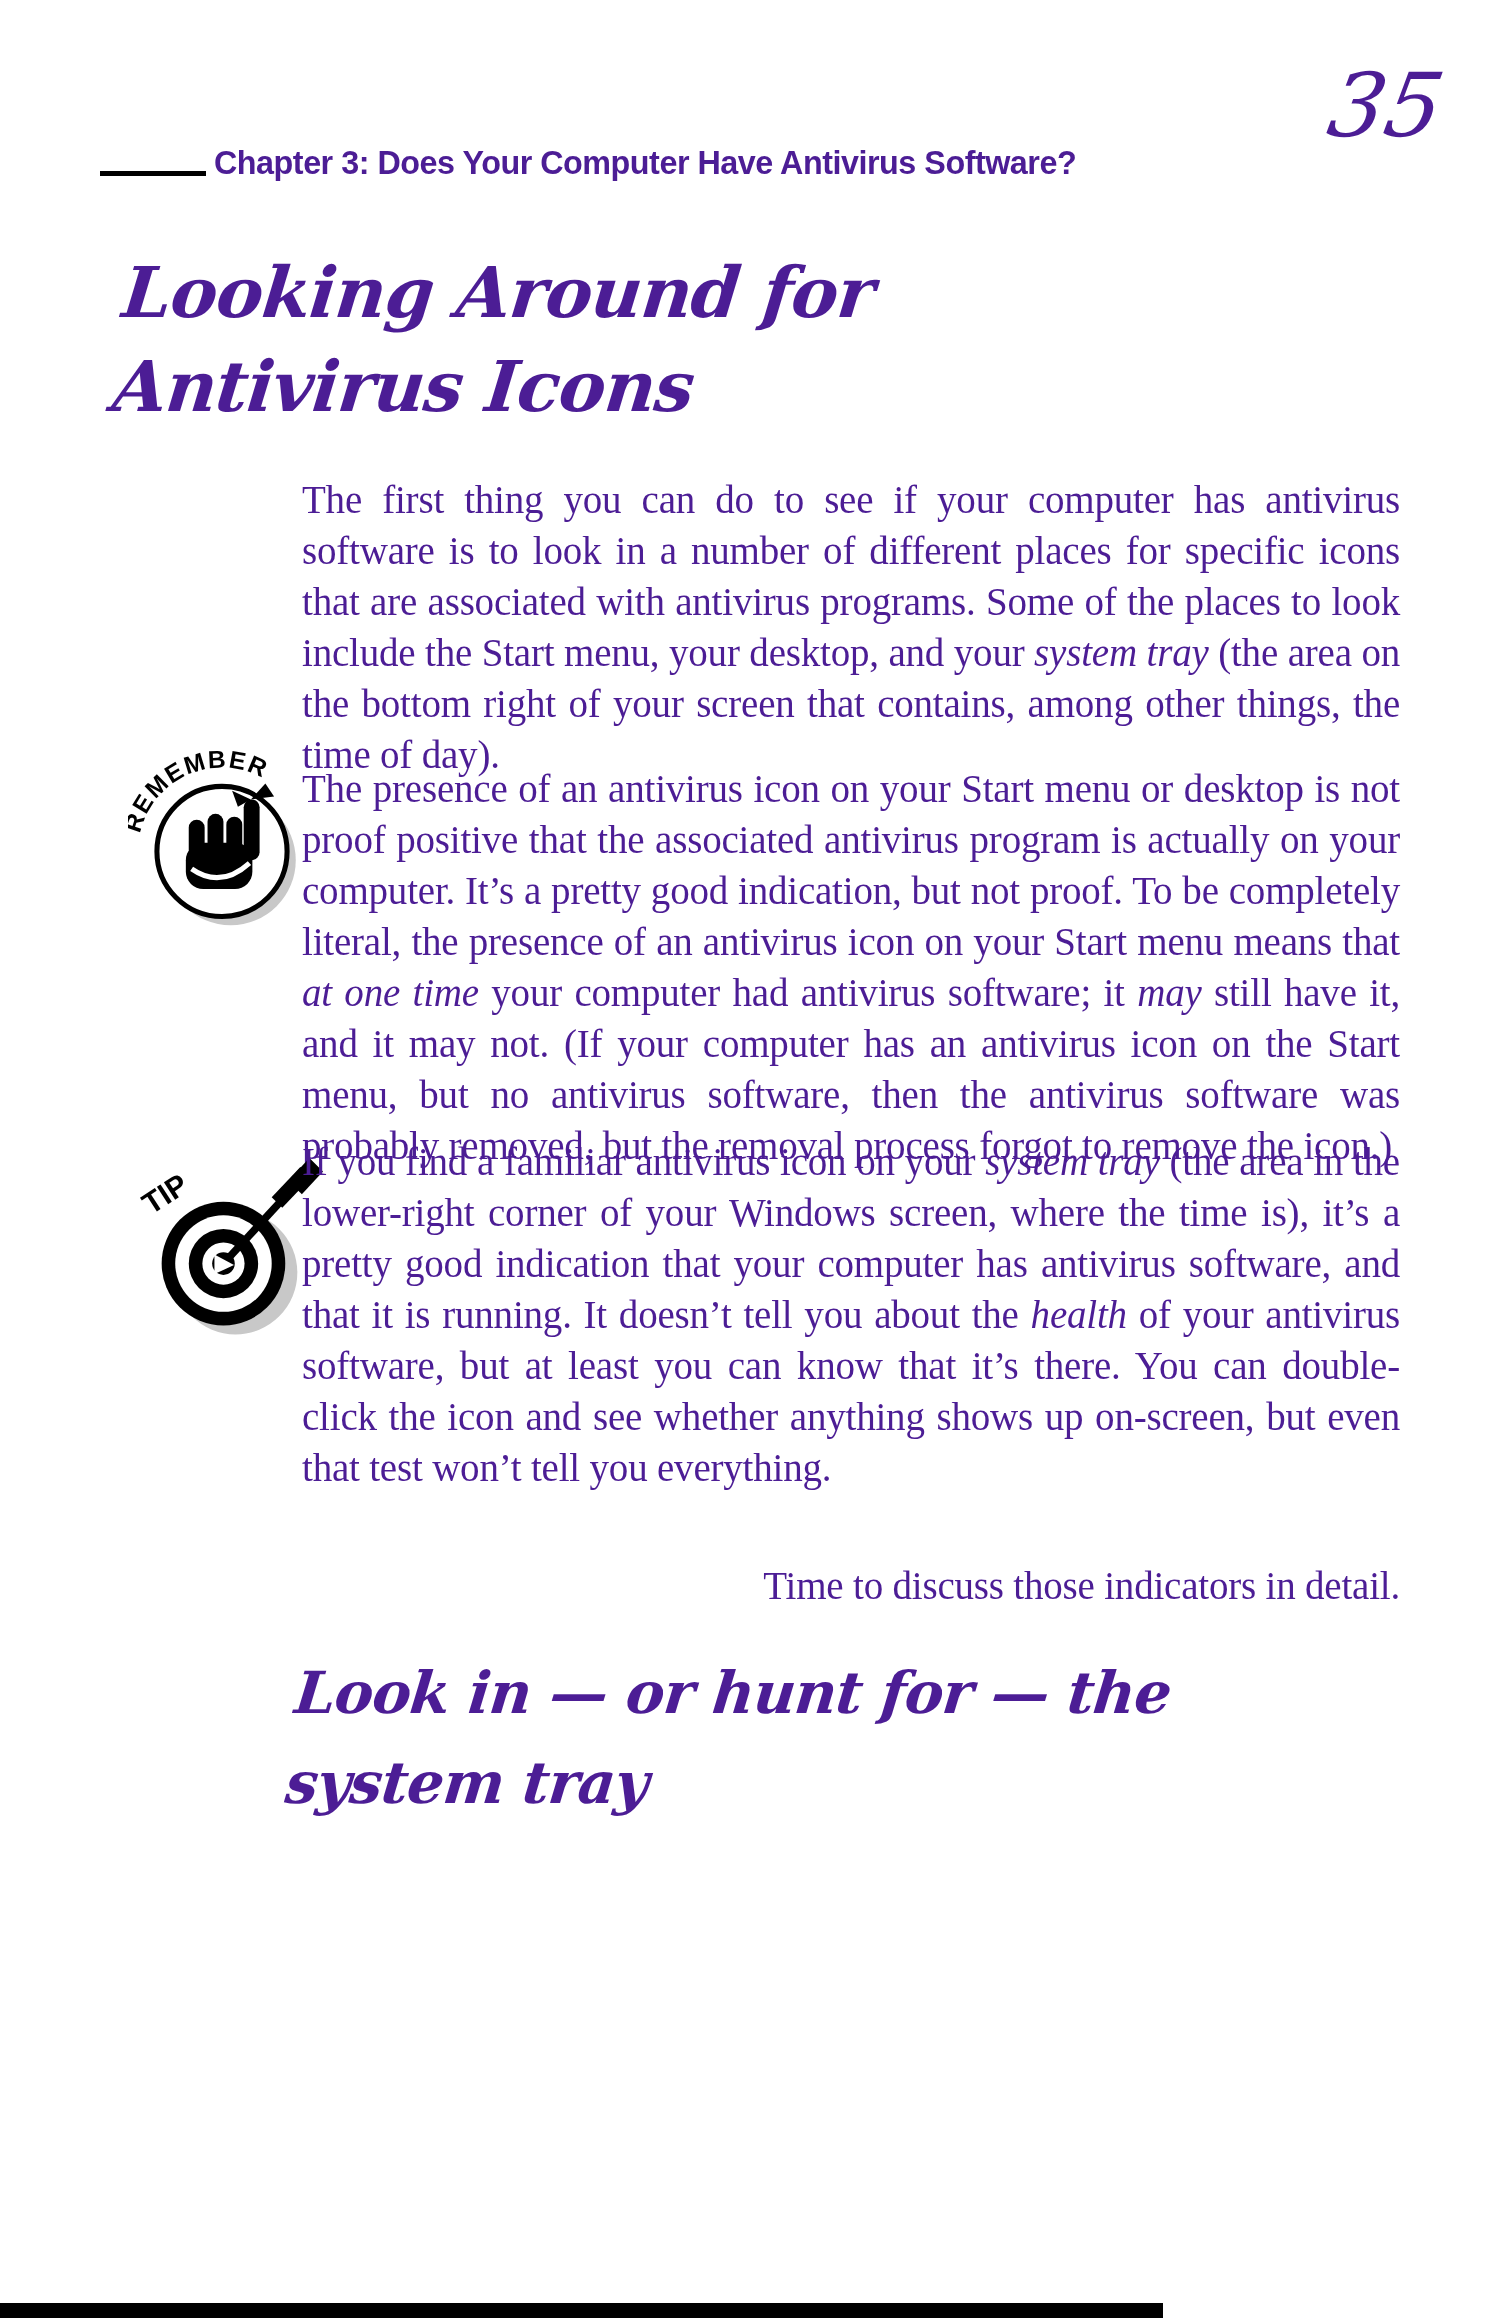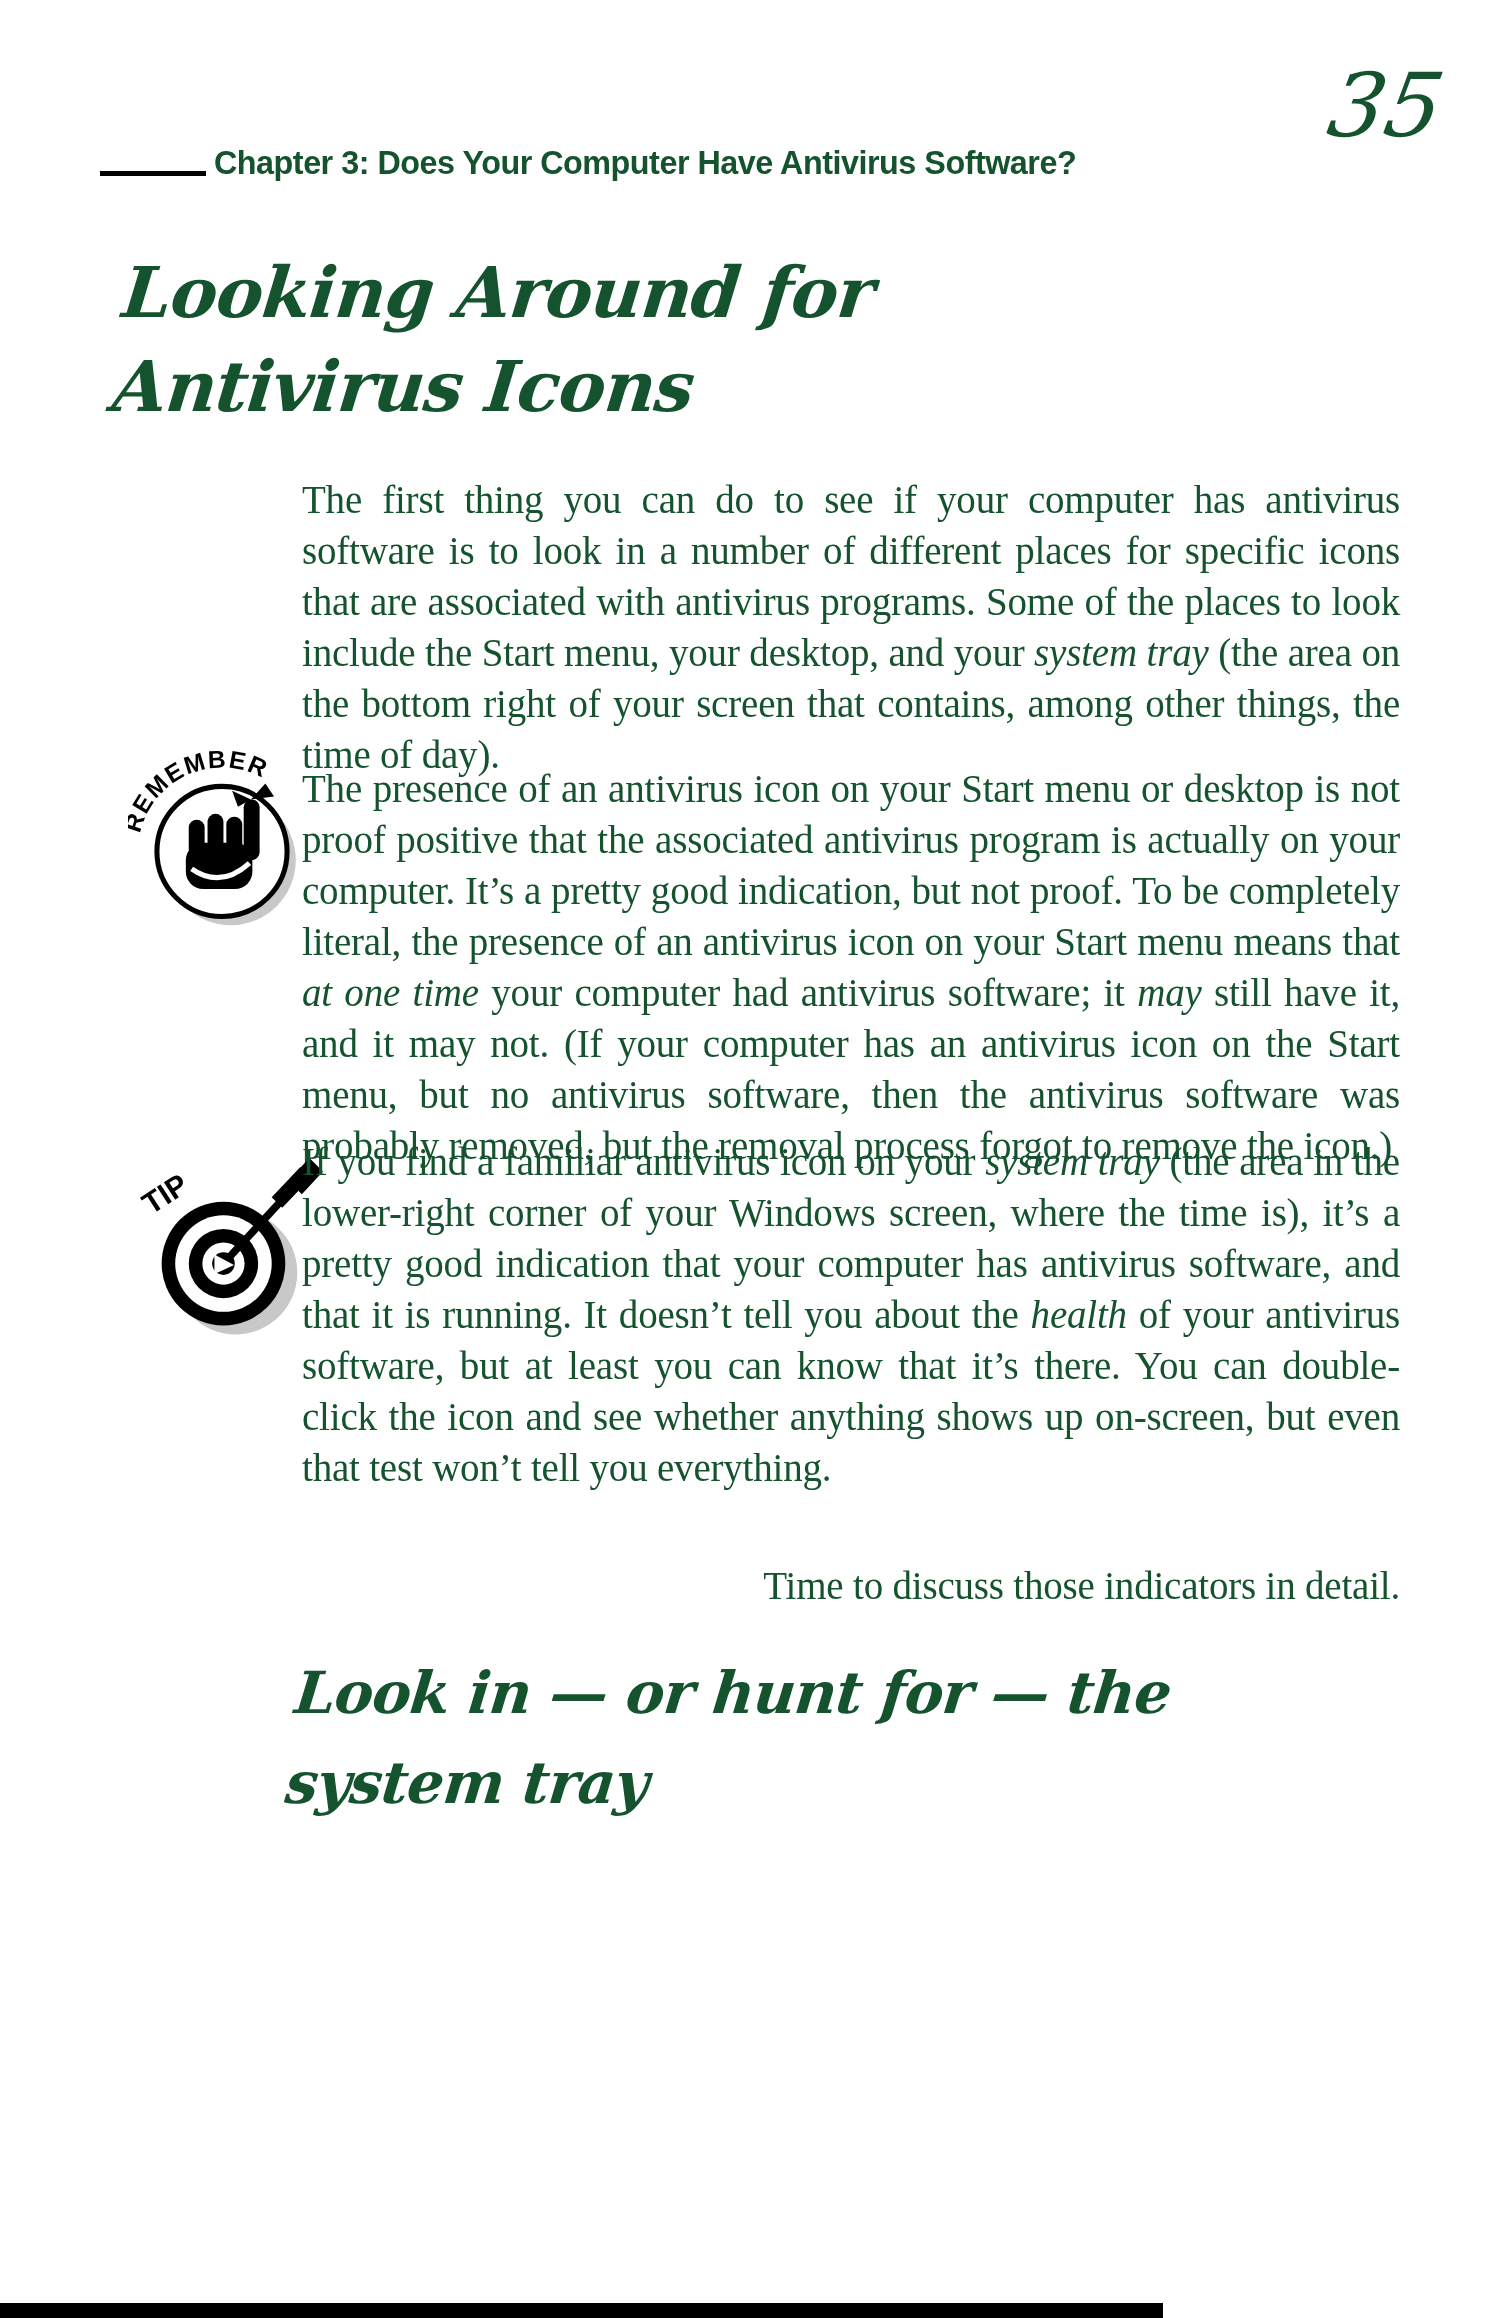--- a/index.html
+++ b/index.html
@@ -2,21 +2,21 @@
 <html><head>
 <meta charset="utf-8">
 <style>
   html,body { margin:0; padding:0; background:#e8e8e8; }
   .page {
     position:relative;
     width:1500px; height:2318px;
     background:#ffffff;
     overflow:hidden;
     font-family:"Liberation Serif", serif;
-    color:#14532d;
+    color:#4c1d95;
   }
   
   .chapter-rule {
     position:absolute; left:100px; top:171px;
     width:106px; height:5px; background:#000;
   }
   .chapter-title {
     position:absolute; left:214px; top:140px;
     font-family:"Liberation Sans", sans-serif;
     font-weight:bold; font-size:34px; line-height:44px;

